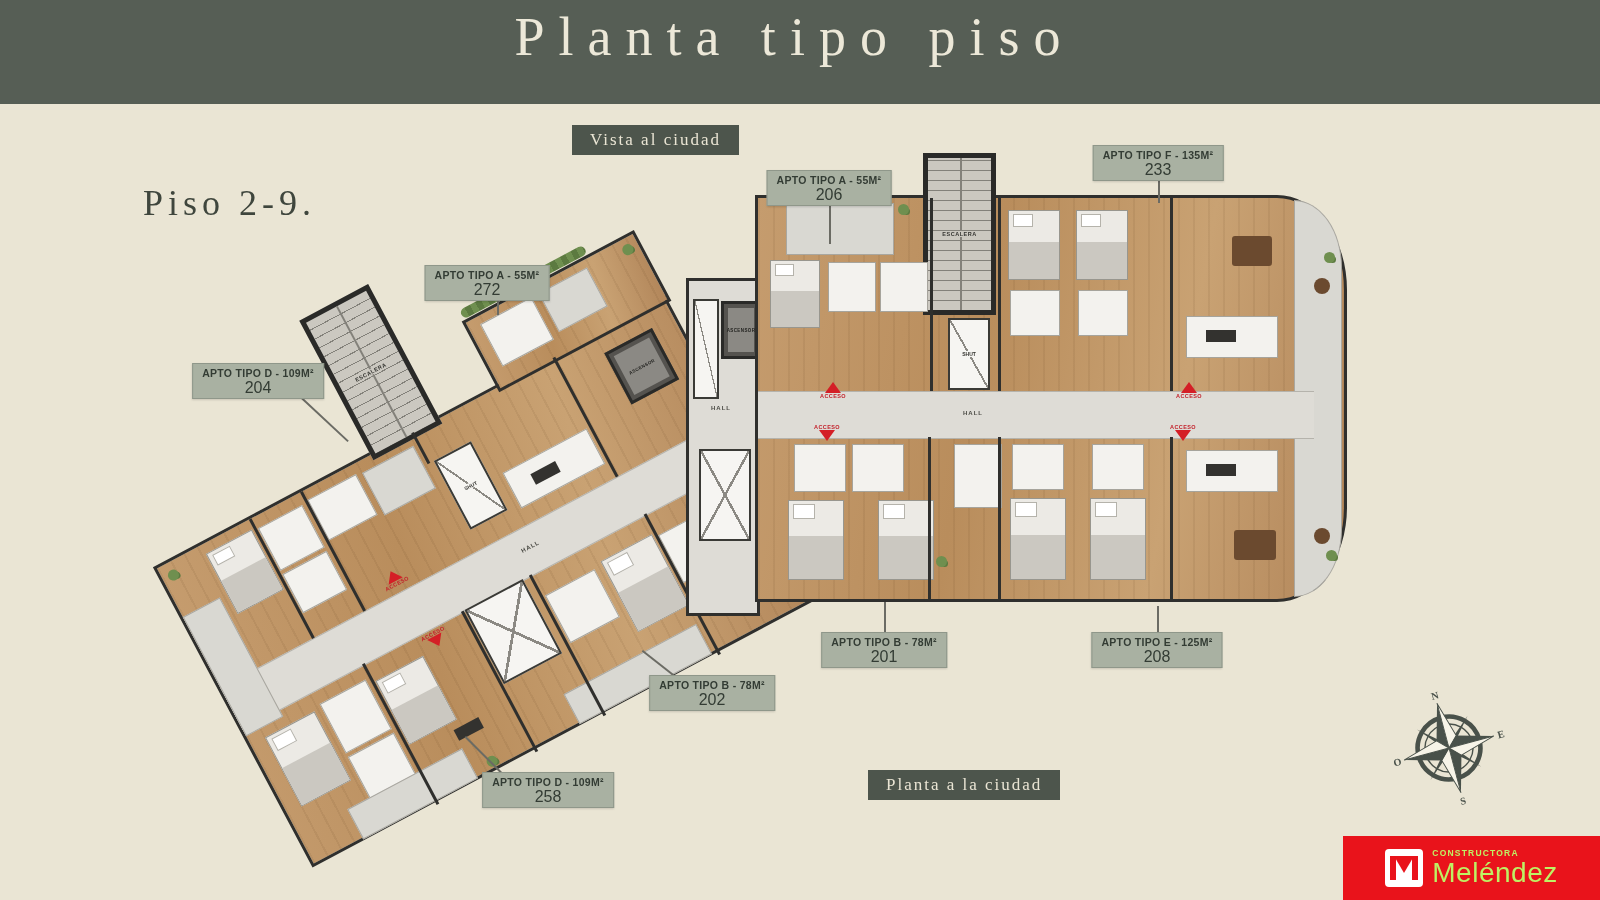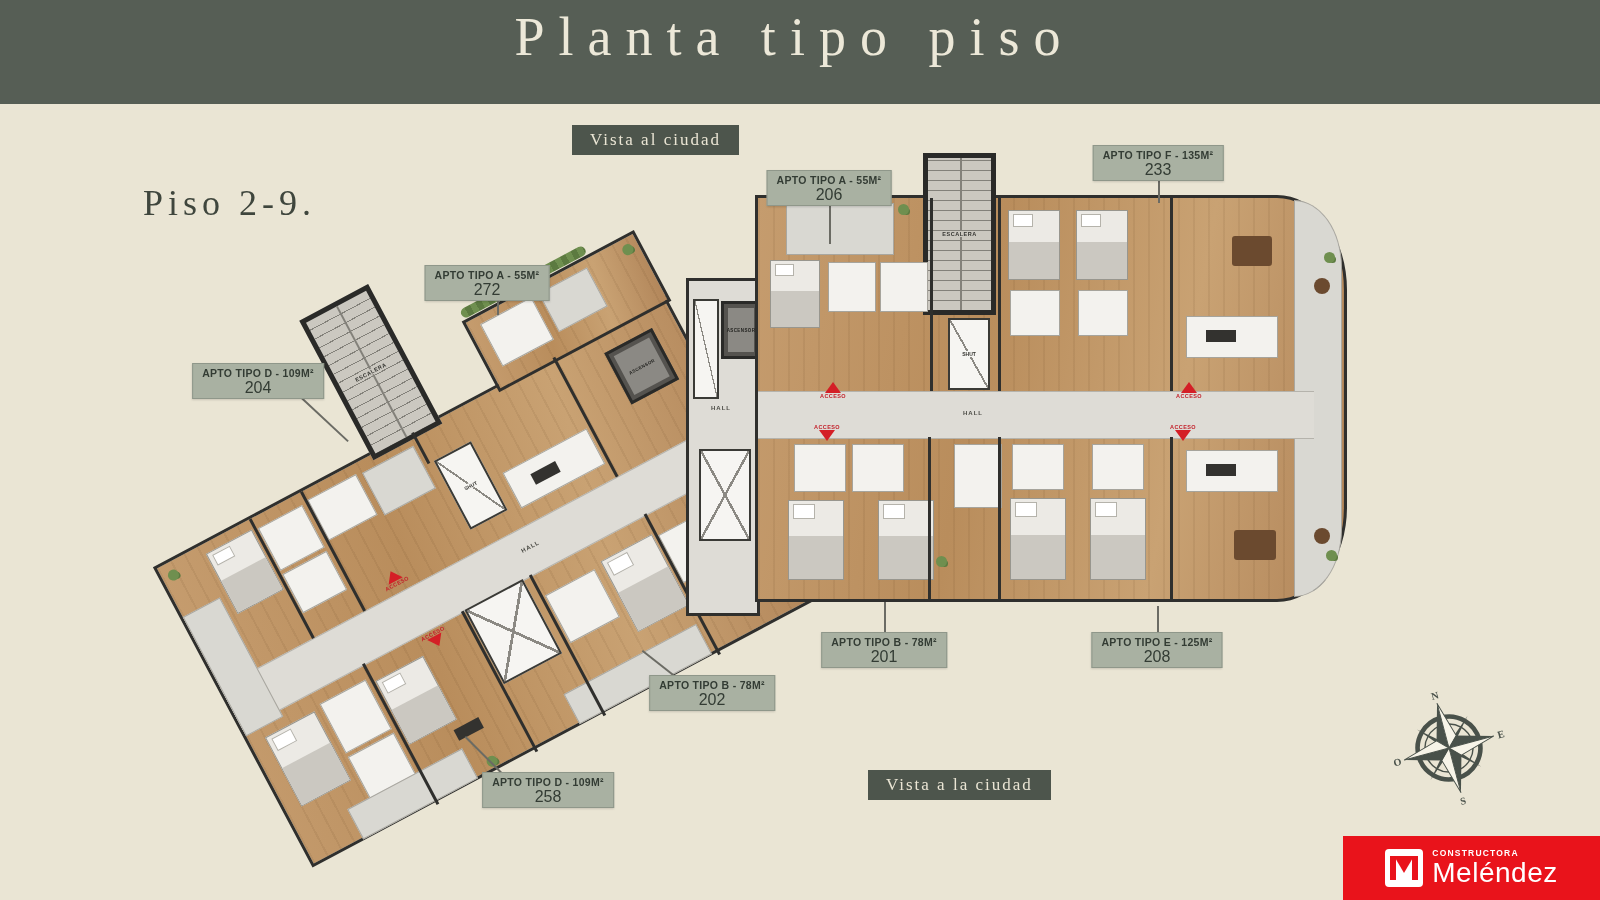--- a/index.html
+++ b/index.html
@@ -72,35 +72,35 @@
   
   .compass{position:absolute;left:1389px;top:688px;width:120px;height:120px;}
   
   .logo{position:absolute;left:1343px;top:836px;width:257px;height:64px;background:#E9131B;
         display:flex;align-items:center;justify-content:center;gap:9px;}
   .m-icon{position:relative;width:38px;height:38px;background:#fff;border-radius:4px;flex:0 0 auto;}
   .m-icon .bl,.m-icon .br{position:absolute;top:7px;width:6px;height:24px;background:#E9131B;}
   .m-icon .bl{left:5px;} .m-icon .br{right:5px;}
   .m-icon .mv{position:absolute;left:50%;top:7px;transform:translateX(-50%);width:0;height:0;
         border-left:10px solid transparent;border-right:10px solid transparent;border-top:17px solid #E9131B;}
-  .logo-text{color:#ffffff;line-height:1;}
+  .logo-text{color:#bef264;line-height:1;}
   .logo-text .l1{font-size:8.5px;font-weight:bold;letter-spacing:1.2px;display:block;}
   .logo-text .l2{font-size:28px;font-weight:normal;display:block;margin-top:1px;letter-spacing:.5px;}
 </style>
 </head>
 <body>
 
 <div class="header">
   <div class="title">Planta tipo piso</div>
 </div>
 
 <div class="floor-label">Piso 2-9.</div>
 
 <div class="view-badge vb-top">Vista al ciudad</div>
-<div class="view-badge vb-bottom">Vista a la ciudad</div>
+<div class="view-badge vb-bottom">Planta a la ciudad</div>
 
 <div>
 
   <div class="wing" style="left:85px;top:295px;width:580px;height:340px;transform:rotate(-28deg);transform-origin:580px 0px;">
 
     <div class="stairs" style="left:242px;top:-152px;width:78px;height:158px;">
       <i></i>
         <span>ESCALERA</span>
     </div>
     <div class="hedge" style="left:388px;top:-86px;width:140px;height:10px;"></div>

